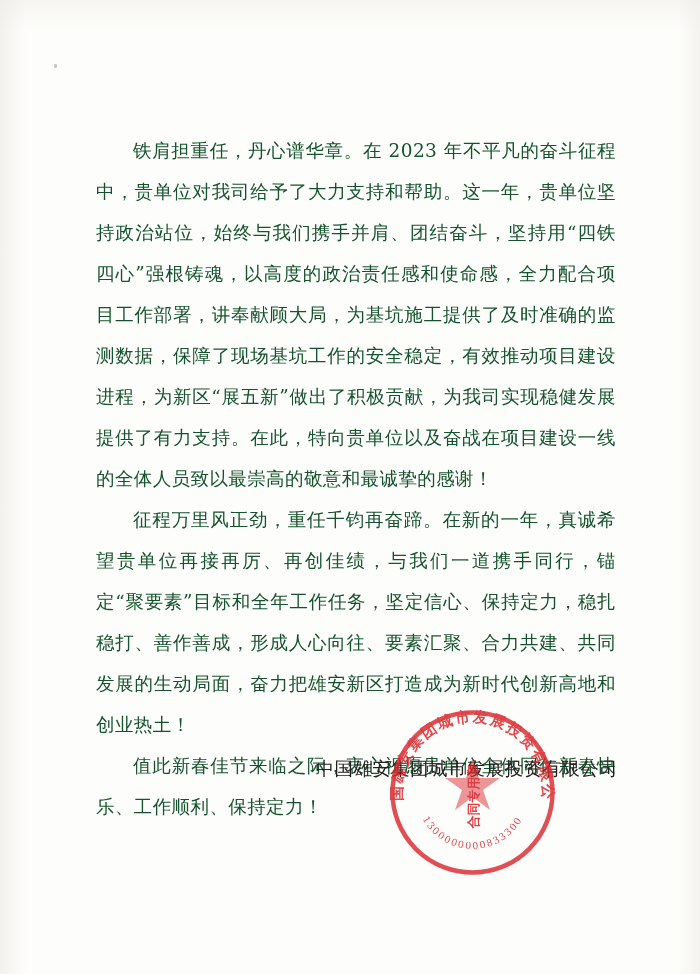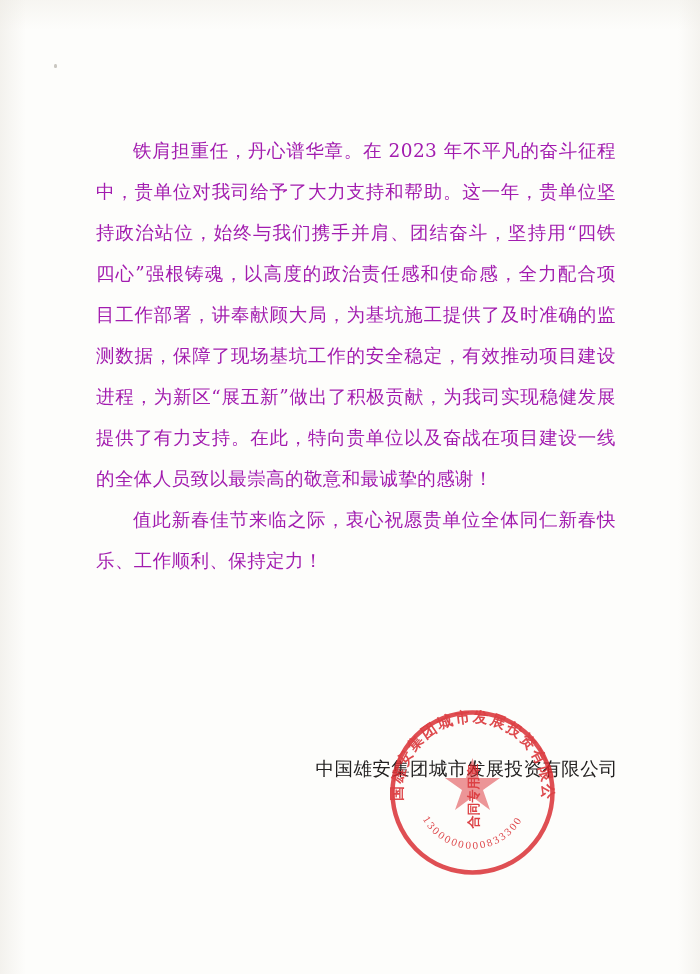--- a/index.html
+++ b/index.html
@@ -42,21 +42,21 @@
     background: #b8b4ad;
     border-radius: 40%;
     opacity: .75;
   }
 
   .letter-body {
     position: absolute;
     left: 96px;
     top: 130px;
     width: 520px;
-    color: #a21caf;
+    color: #14532d;
     font-size: 18.5px;
     line-height: 41px;
     letter-spacing: 0.4px;
     text-align: justify;
     text-justify: inter-ideograph;
   }
 
   .para {
     margin: 0 0 0 0;
     text-indent: 2em;
@@ -118,20 +118,21 @@
 </style>
 </head>
 <body>
 
 <div class="page">
 
   <div class="speck"></div>
 
   <div class="letter-body">
     <p class="para">铁肩担重任，丹心谱华章。在 2023 年不平凡的奋斗征程中，贵单位对我司给予了大力支持和帮助。这一年，贵单位坚持政治站位，始终与我们携手并肩、团结奋斗，坚持用“四铁四心”强根铸魂，以高度的政治责任感和使命感，全力配合项目工作部署，讲奉献顾大局，为基坑施工提供了及时准确的监测数据，保障了现场基坑工作的安全稳定，有效推动项目建设进程，为新区“展五新”做出了积极贡献，为我司实现稳健发展提供了有力支持。在此，特向贵单位以及奋战在项目建设一线的全体人员致以最崇高的敬意和最诚挚的感谢！</p>
+    <p class="para">征程万里风正劲，重任千钧再奋蹄。在新的一年，真诚希望贵单位再接再厉、再创佳绩，与我们一道携手同行，锚定“聚要素”目标和全年工作任务，坚定信心、保持定力，稳扎稳打、善作善成，形成人心向往、要素汇聚、合力共建、共同发展的生动局面，奋力把雄安新区打造成为新时代创新高地和创业热土！</p>
     <p class="para">值此新春佳节来临之际，衷心祝愿贵单位全体同仁新春快乐、工作顺利、保持定力！</p>
   </div>
 
   <div class="signature-block">
     <span class="sig-line">中国雄安集团城市发展投资有限公司</span>
   </div>
 
   <div class="seal">
     <svg viewBox="0 0 185 185" xmlns="http://www.w3.org/2000/svg">
       <defs>

